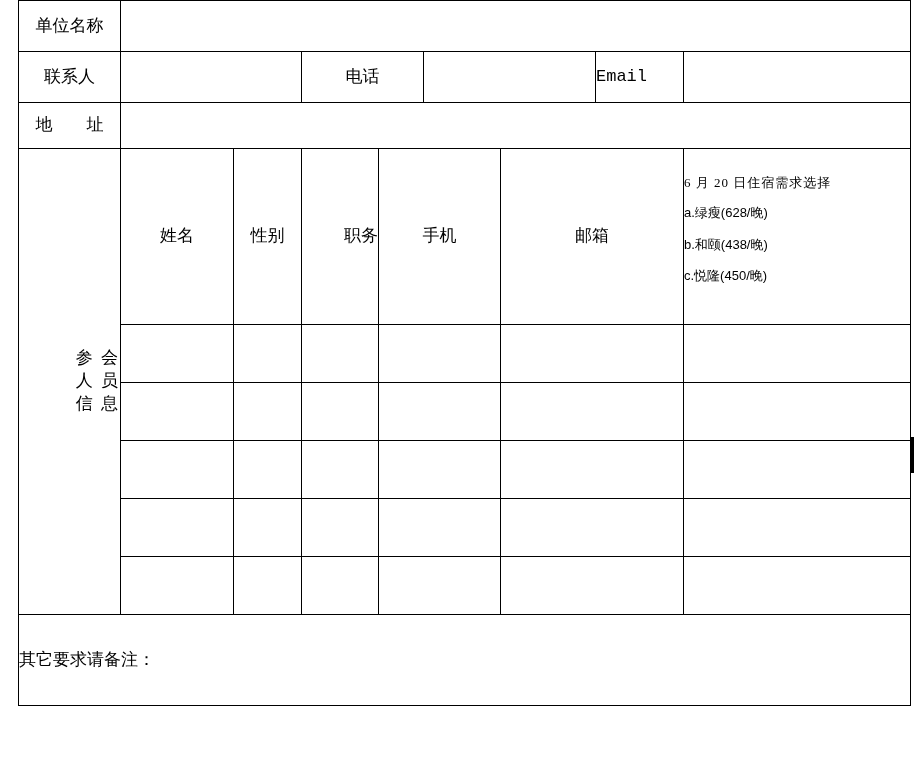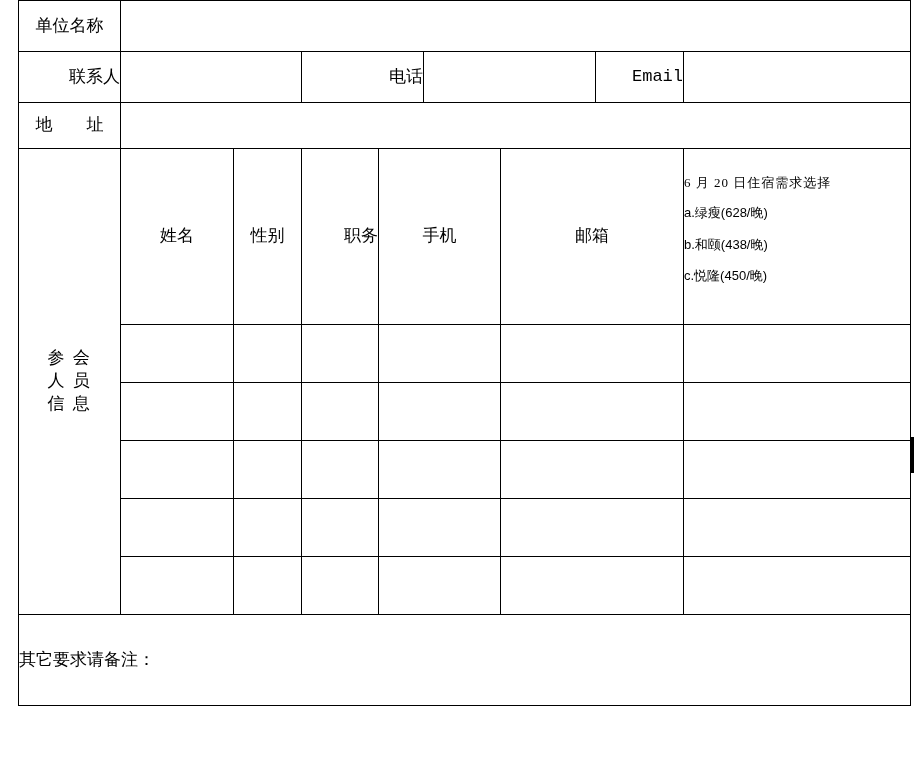--- a/index.html
+++ b/index.html
@@ -45,26 +45,26 @@
     font-family: "Liberation Mono", "DejaVu Sans Mono", monospace;
     font-size: 16px;
     padding-left: 6px;
     text-align: left;
     margin-left: 12px;
   }
   .cell-input {
     background: #ffffff;
   }
   .h-unit { height: 50px; }
-  .h-contact { height: 50px; text-align: right; }
+  .h-contact { height: 50px; }
   .h-addr { height: 45px; }
   .h-header { height: 175px; }
   .h-row { height: 57px; }
   .vert-label {
-    text-align: center;
+    text-align: right;
     font-size: 17px;
     letter-spacing: 2px;
     line-height: 2.6;
   }
   .col-head {
     text-align: right;
     vertical-align: top;
     padding: 8px 0 0 8px;
     font-size: 17px;
   }

